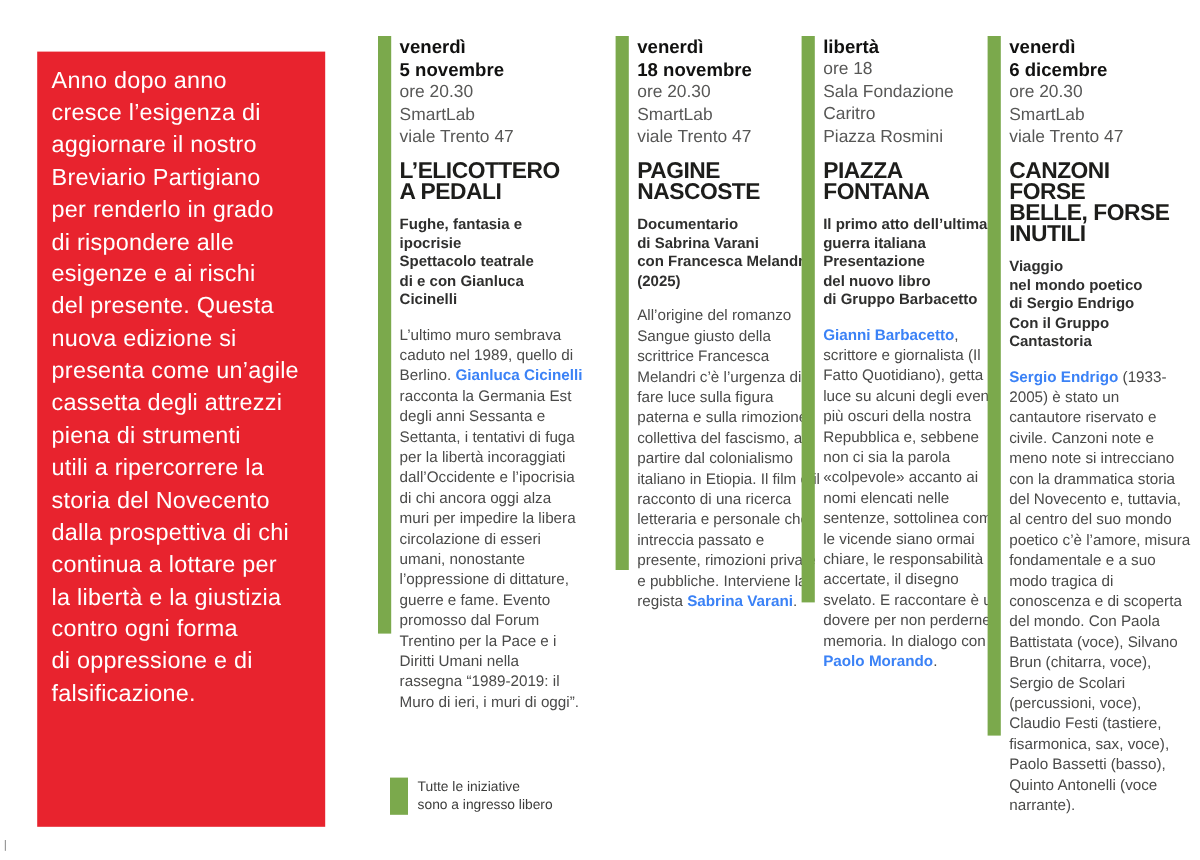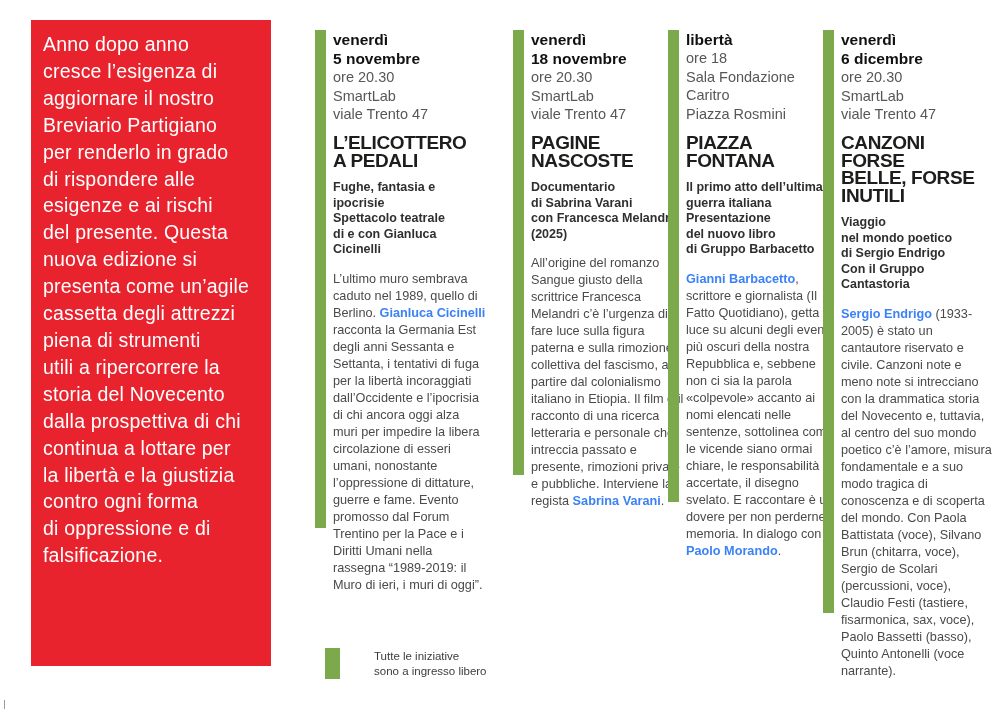--- a/index.html
+++ b/index.html
@@ -1,40 +1,40 @@
 <!DOCTYPE html>
 <html><head>
 <meta charset="utf-8">
 <style>
   html, body { margin:0; padding:0; background:#ffffff; }
   body { font-family:"Liberation Sans", sans-serif; }
   .page { position:relative; width:1000px; height:717px; background:#ffffff; overflow:hidden; }
 
   
-  .intro-box { position:absolute; left:31px; top:20px; width:240px; height:646px;
+  .intro-box { position:absolute; left:31px; top:43px; width:240px; height:646px;
                background:#e8232e; box-sizing:border-box; padding:11px 12px; }
   .intro-text { color:#ffffff; font-size:19.5px; line-height:26.9px; font-weight:400;
                 letter-spacing:0.2px; white-space:pre-line; }
 
   
   .event-col { position:absolute; top:30px; width:172px; }
   .event-col .bar { position:absolute; left:0; top:0; width:11px; background:#7ba94c; }
   .event-col .content { margin-left:18px; width:153px; }
   .when { min-height:104px; }
   .day, .date { font-weight:bold; font-size:15.5px; line-height:19px; color:#111110; }
   .time, .venue { font-size:14.5px; line-height:18.5px; color:#575756; white-space:pre-line; }
   .title { margin:0 0 11px 0; font-size:19px; line-height:17.5px; font-weight:bold;
            color:#1d1d1b; letter-spacing:-0.4px; white-space:pre-line; }
   .subtitle { margin:0 0 13px 0; font-size:12.5px; line-height:15.5px; font-weight:bold;
               color:#2f2f2e; white-space:pre-line; }
   .descr { margin:0; font-size:12.7px; line-height:17px; color:#4a4a49; }
   .descr b { color:#3b82f6; }
 
   
-  .footer { position:absolute; left:325px; top:648px; display:flex; align-items:flex-start;gap:26px; }
+  .footer { position:absolute; left:325px; top:648px; display:flex; align-items:flex-start; }
   .footer .square { width:15px; height:31px; background:#7ba94c; margin-right:8px; flex:none; }
   .footer .note { font-size:11.5px; line-height:15px; color:#3c3c3b; white-space:pre-line; padding-top:1px; }
 
   
   .crop-mark { position:absolute; left:4px; top:700px; width:1px; height:9px; background:#9a9a9a; }
 </style>
 </head>
 <body>
 
 <div class="page">

